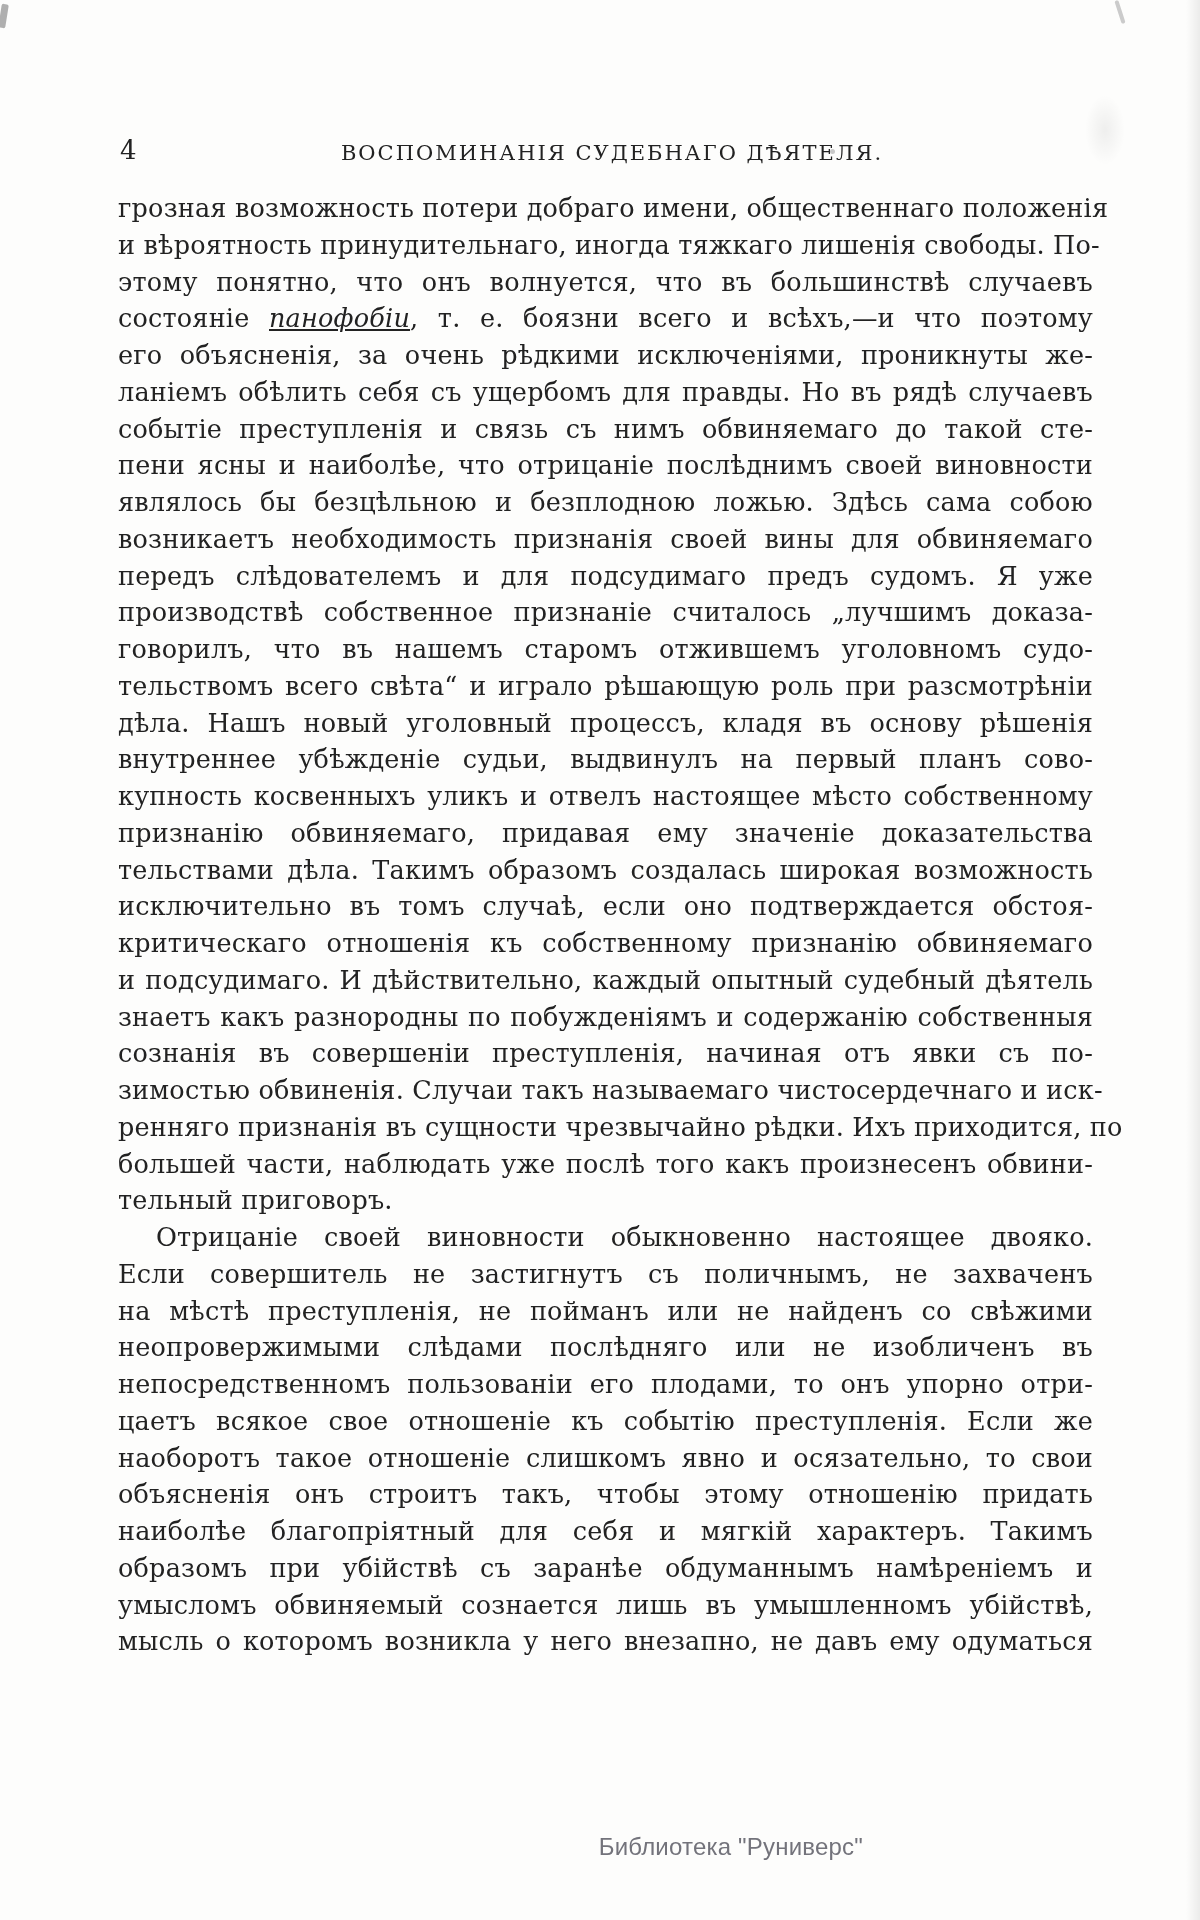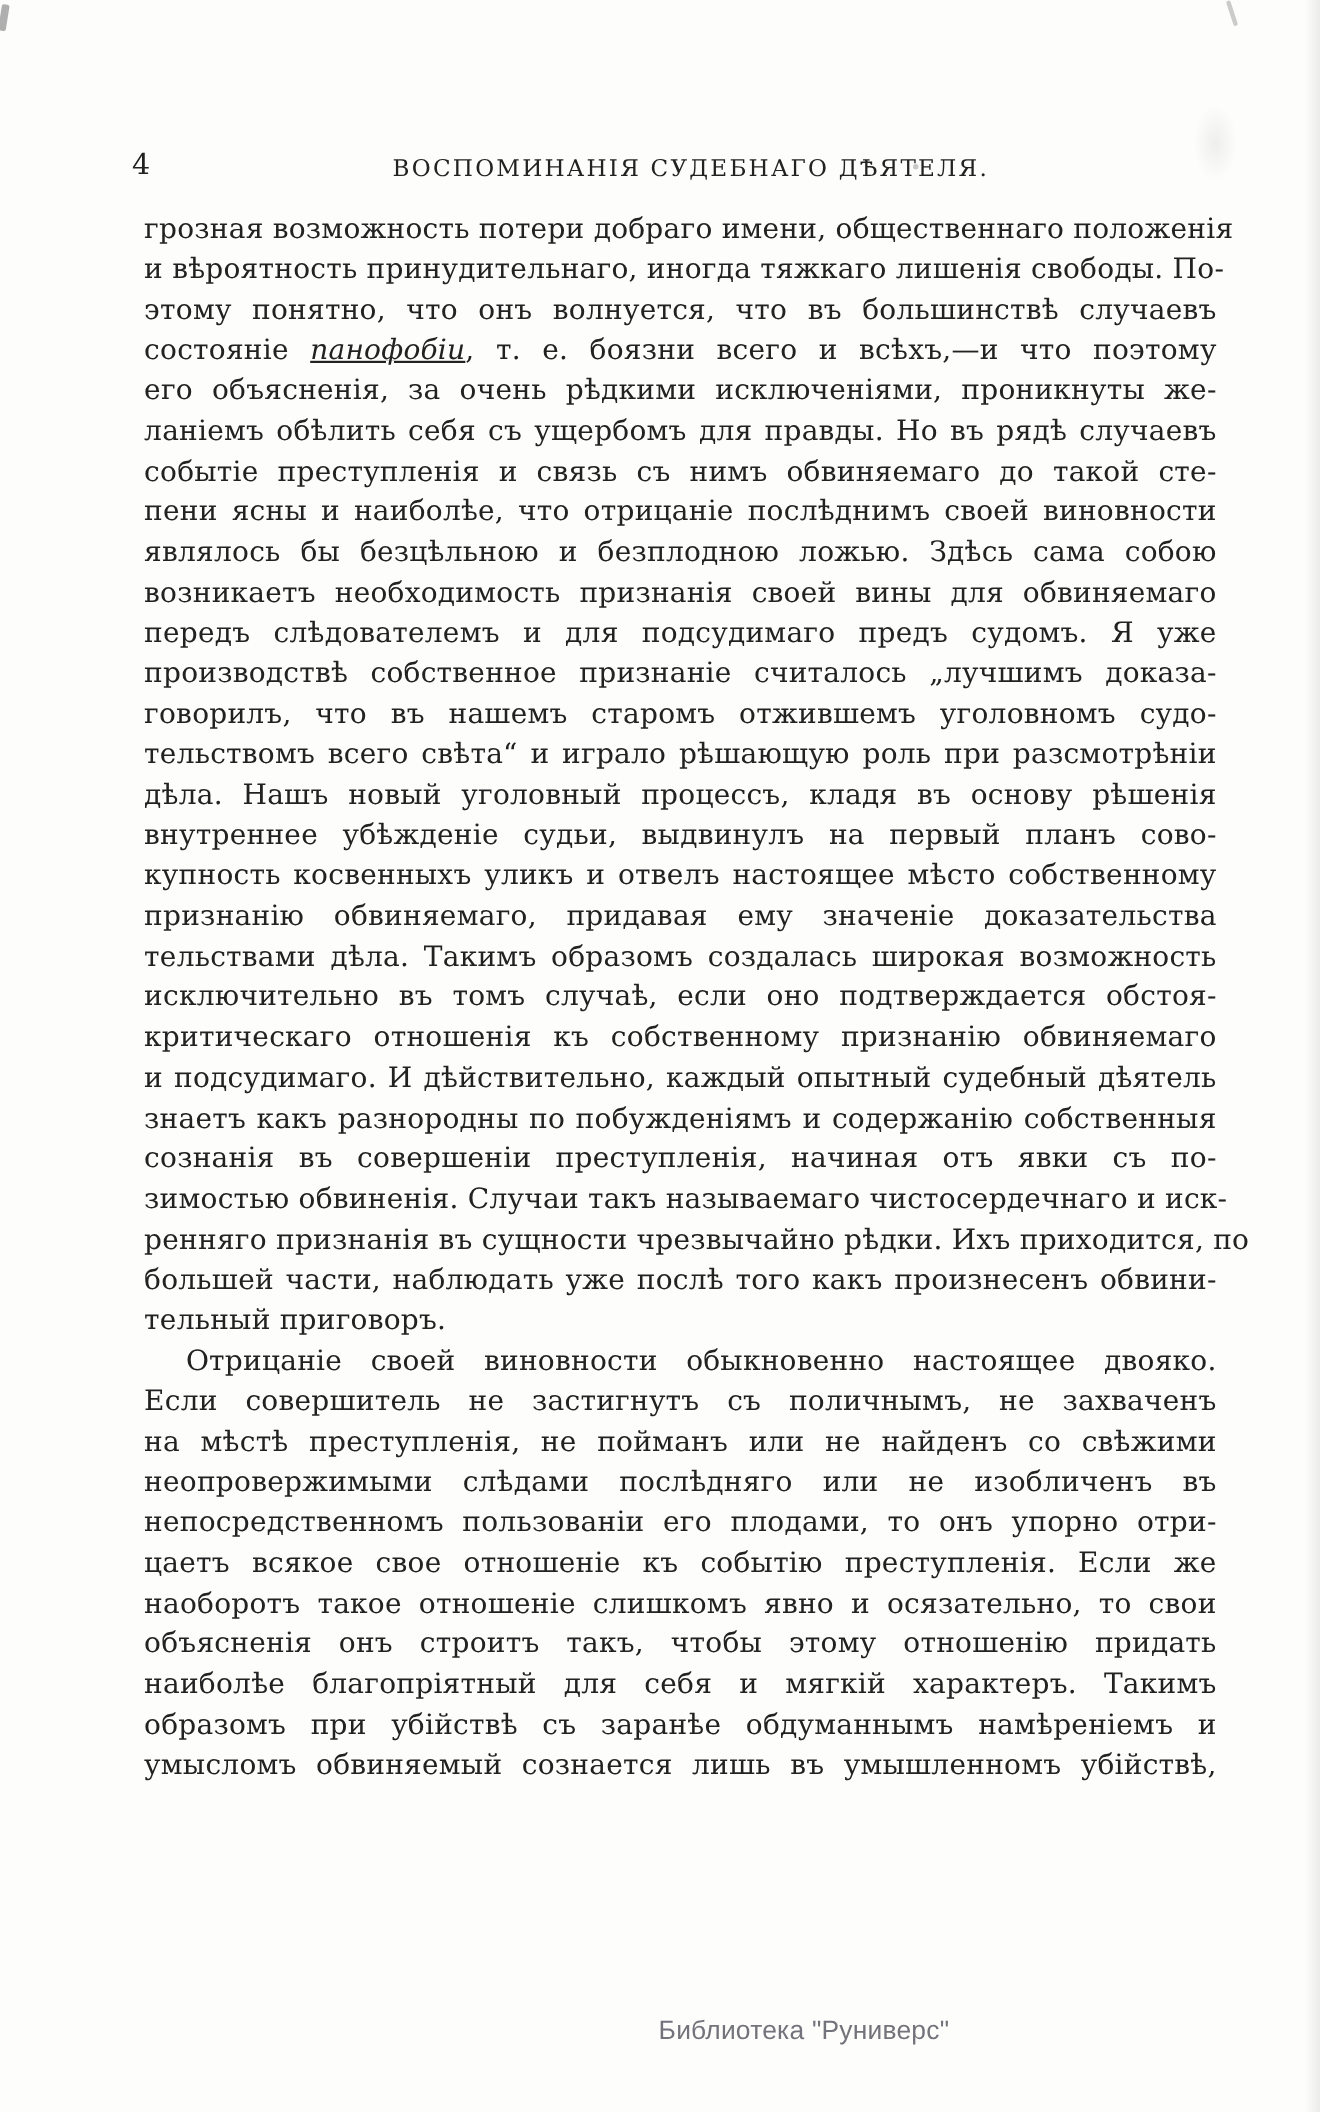--- a/index.html
+++ b/index.html
@@ -10,29 +10,29 @@
     font-family:"DejaVu Serif", serif;
     color:#222222;
     overflow:hidden;
   }
   
   .page-number {
     position:absolute; left:120px; top:135px;
     font-size:26px; line-height:30px;
   }
   .running-title {
-    position:absolute; left:328px; top:141px; width:600px;
+    position:absolute; left:312px; top:141px; width:600px;
     text-align:center;
     font-size:21px; line-height:24px;
     letter-spacing:2px;
     white-space:nowrap;
   }
   
   .text-block {
-    position:absolute; left:131px; top:190px; width:975px;
+    position:absolute; left:118px; top:190px; width:975px;
   }
   .line {
     font-size:25.5px;
     line-height:36.75px;
     height:36.75px;
     text-align:justify;
     text-align-last:justify;
     letter-spacing:0.2px;
     white-space:nowrap; 
   }
@@ -121,17 +121,18 @@
     <div class="line">Если совершитель не застигнутъ съ поличнымъ, не захваченъ</div>
     <div class="line">на мѣстѣ преступленія, не пойманъ или не найденъ со свѣжими</div>
     <div class="line">неопровержимыми слѣдами послѣдняго или не изобличенъ въ</div>
     <div class="line">непосредственномъ пользованіи его плодами, то онъ упорно отри-</div>
     <div class="line">цаетъ всякое свое отношеніе къ событію преступленія. Если же</div>
     <div class="line">наоборотъ такое отношеніе слишкомъ явно и осязательно, то свои</div>
     <div class="line">объясненія онъ строитъ такъ, чтобы этому отношенію придать</div>
     <div class="line">наиболѣе благопріятный для себя и мягкій характеръ. Такимъ</div>
     <div class="line">образомъ при убійствѣ съ заранѣе обдуманнымъ намѣреніемъ и</div>
     <div class="line">умысломъ обвиняемый сознается лишь въ умышленномъ убійствѣ,</div>
+    <div class="line">мысль о которомъ возникла у него внезапно, не давъ ему одуматься</div>
   </div>
 
   <div class="watermark">Библиотека "Руниверс"</div>
 
 </div>
 
 </body></html>

